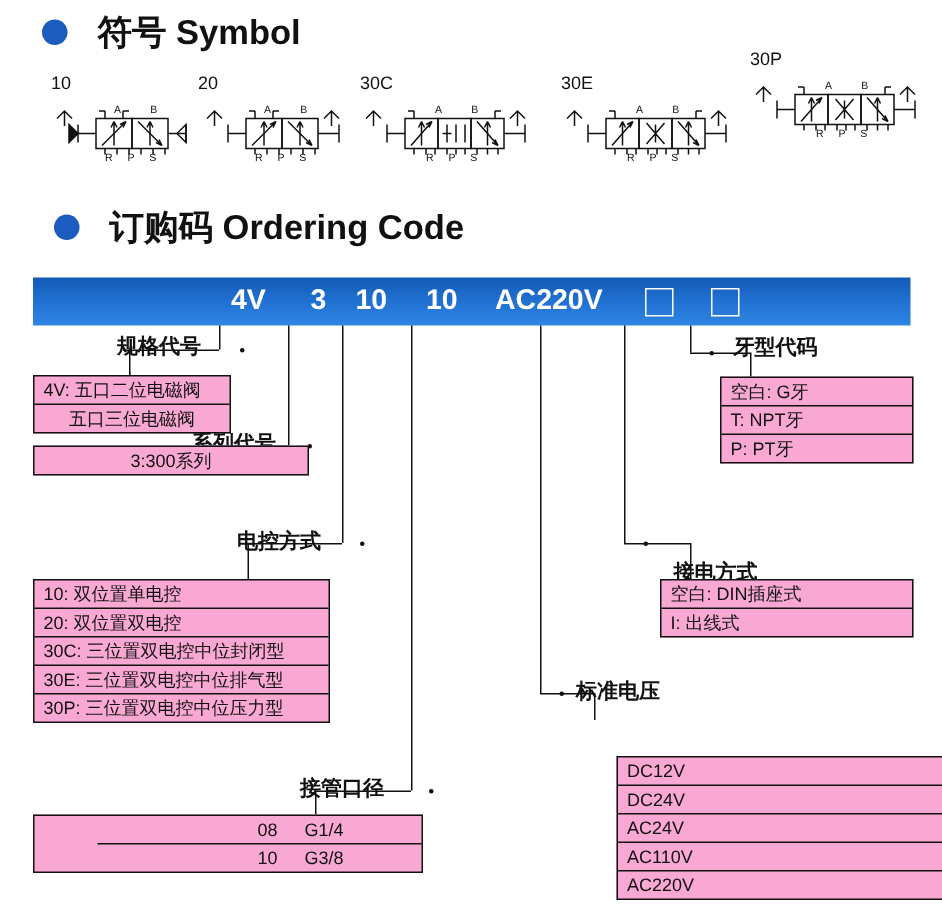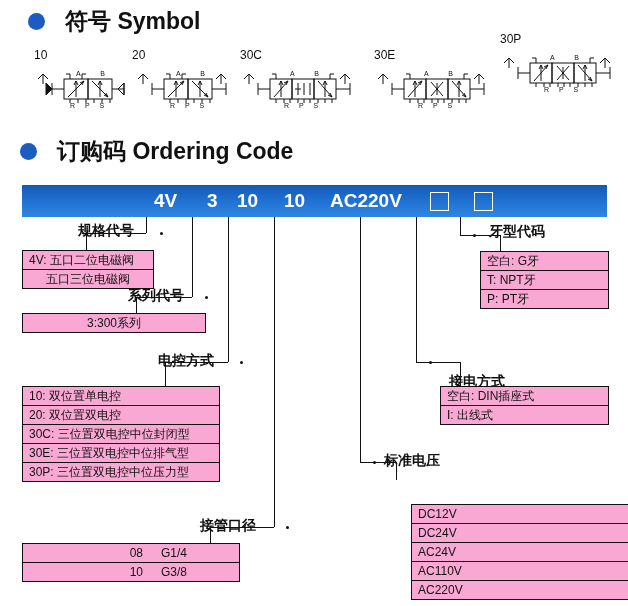--- a/index.html
+++ b/index.html
@@ -206,21 +206,21 @@
         <path d="M58,29 L58,33 M64,29 L64,33 M70,29 L70,33"></path>
         <path d="M78,29 L78,33 M85,29 L85,33 M92,29 L92,33"></path>
         <path d="M4,9 l5,-5 l5,5 M9,4 l0,10"></path>
         <path d="M100,9 l5,-5 l5,5 M105,4 l0,10"></path>
       </g>
     </svg>
   </div>
   <div class="rps" style="left:44px;top:54px;">R P S</div>
 </div>
 
-<div class="sec-title" style="left:20px;top:138px;">
+<div class="sec-title" style="left:36px;top:138px;">
   <span class="bullet"></span>
   <span class="txt"><span>订购码</span>&nbsp;<span>Ordering Code</span></span>
 </div>
 
 <div id="order-bar">
   <span class="ofield" style="left:132px;">4V</span>
   <span class="ofield" style="left:185px;">3</span>
   <span class="ofield" style="left:215px;">10</span>
   <span class="ofield" style="left:262px;">10</span>
   <span class="ofield" style="left:308px;">AC220V</span>
@@ -238,21 +238,21 @@
 <div class="tbl" style="left:22px;top:250px;width:130px;">
   <div class="row">4V: 五口二位电磁阀</div>
   <div class="row" style="text-align:center;">五口三位电磁阀</div>
 </div>
 
 <div class="vline" style="left:192px;top:217px;height:80px;"></div>
 <div class="hline" style="left:136px;top:297px;width:56px;"></div>
 <div class="dot" style="left:205px;top:296px;"></div>
 <div class="vline" style="left:136px;top:297px;height:16px;"></div>
 <div class="lbl" style="left:128px;top:287px;">系列代号</div>
-<div class="tbl center" style="left:22px;top:313px;width:182px;">
+<div class="tbl center" style="left:22px;top:297px;width:182px;">
   <div class="row">3:300系列</div>
 </div>
 
 <div class="vline" style="left:228px;top:217px;height:145px;"></div>
 <div class="hline" style="left:165px;top:362px;width:63px;"></div>
 <div class="dot" style="left:240px;top:361px;"></div>
 <div class="vline" style="left:165px;top:362px;height:24px;"></div>
 <div class="lbl" style="left:158px;top:352px;">电控方式</div>
 <div class="tbl" style="left:22px;top:386px;width:196px;">
   <div class="row">10: 双位置单电控</div>
@@ -260,21 +260,21 @@
   <div class="row">30C: 三位置双电控中位封闭型</div>
   <div class="row">30E: 三位置双电控中位排气型</div>
   <div class="row">30P: 三位置双电控中位压力型</div>
 </div>
 
 <div class="vline" style="left:274px;top:217px;height:310px;"></div>
 <div class="hline" style="left:210px;top:527px;width:64px;"></div>
 <div class="dot" style="left:286px;top:526px;"></div>
 <div class="vline" style="left:210px;top:527px;height:16px;"></div>
 <div class="lbl" style="left:200px;top:517px;">接管口径</div>
-<div class="tbl" style="left:22px;top:543px;width:216px;">
+<div class="tbl" style="left:22px;top:543px;width:216px;padding-left:42px;">
   <div class="row two">
     <span style="flex:1;text-align:right;">08</span>
     <span style="width:72px;text-align:left;">G1/4</span>
   </div>
   <div class="row two">
     <span style="flex:1;text-align:right;">10</span>
     <span style="width:72px;text-align:left;">G3/8</span>
   </div>
 </div>
 

